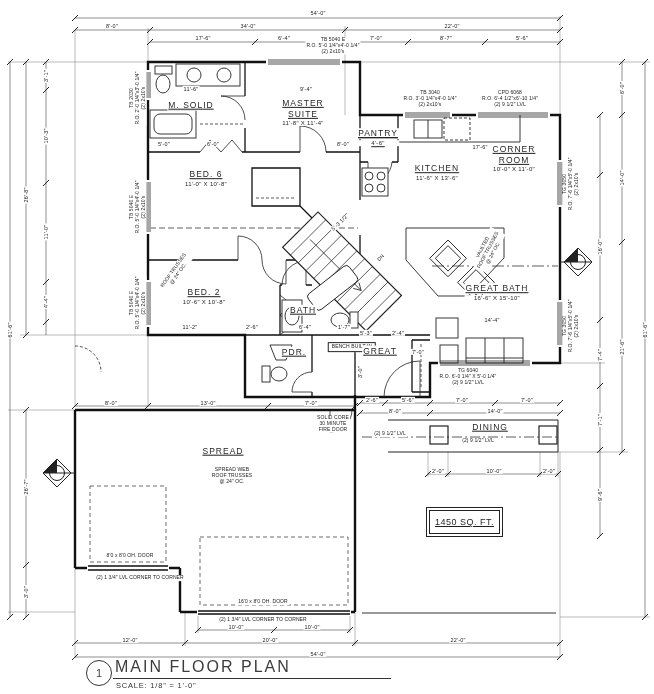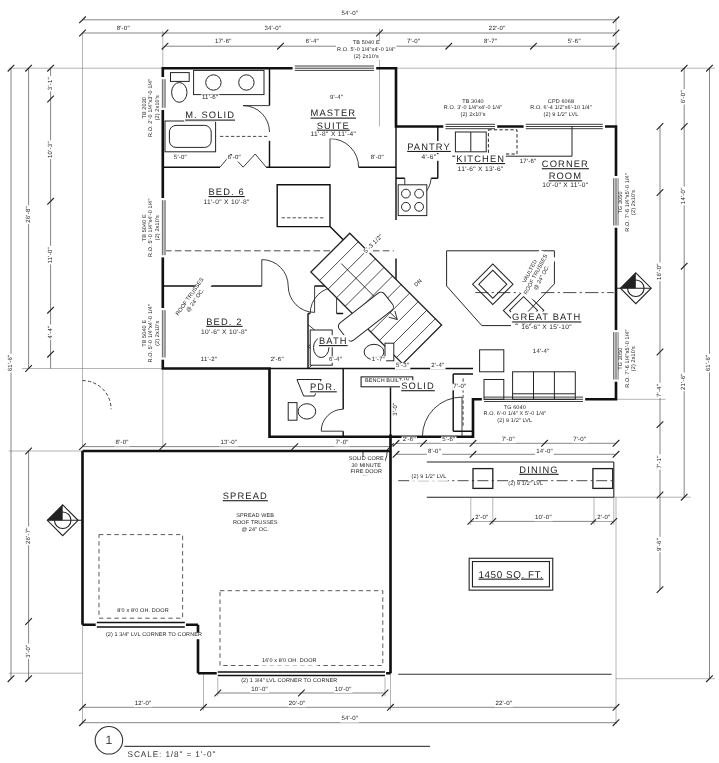--- a/index.html
+++ b/index.html
@@ -348,27 +348,27 @@
           <div class="room-name">BED. 2</div>
           <div class="room-size">10'-6" X 10'-8"</div>
         </div>
         <div class="room" style="left: 303px; top: 310px;">
           <div class="room-name">BATH</div>
         </div>
         <div class="room" style="left: 294px; top: 352px;">
           <div class="room-name">PDR.</div>
         </div>
         <div class="room" style="left: 380px; top: 351px;">
-          <div class="room-name">SOLID</div>
-        </div>
-        <div class="room" style="left: 390px; top: 137px;">
+          <div class="room-name">GREAT</div>
+        </div>
+        <div class="room" style="left: 378px; top: 137px; text-decoration: underline;">
           <div class="room-name">PANTRY</div>
           <div class="room-size">4'-6"</div>
         </div>
-        <div class="room" style="left: 437px; top: 148px;">
+        <div class="room" style="left: 437px; top: 172px;">
           <div class="room-name">KITCHEN</div>
           <div class="room-size">11'-6" X 13'-6"</div>
         </div>
         <div class="room" style="left: 514px; top: 158px;">
           <div class="room-name">CORNER
 ROOM</div>
           <div class="room-size">10'-0" X 11'-0"</div>
         </div>
         <div class="room" style="left: 497px; top: 292px;">
           <div class="room-name">GREAT BATH</div>
@@ -380,17 +380,18 @@
         <div class="room" style="left: 490px; top: 427px;">
           <div class="room-name">DINING</div>
         </div>
       </div>
 </div>
 
 <div class="area-box">1450 SQ. FT.</div>
 
 <div class="titleblock">
   <div class="tb-circle">1</div>
+  <div class="tb-title">MAIN FLOOR PLAN</div>
   <div class="tb-rule"></div>
   <div class="tb-scale">SCALE:  1/8" = 1'-0"</div>
 </div>
 
 </div>
 
 </body></html>

